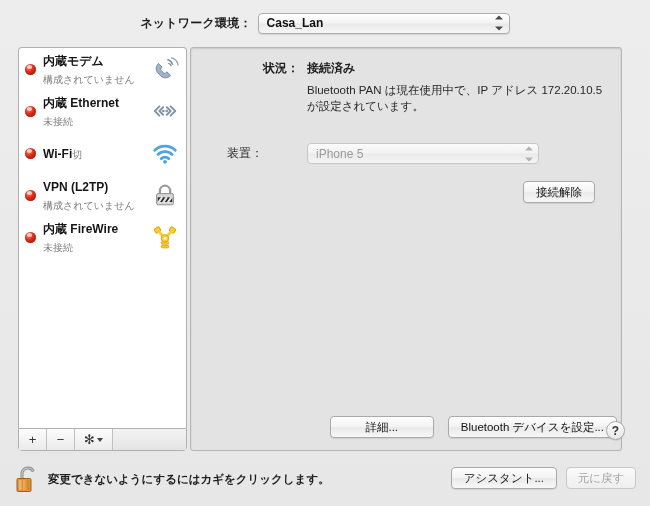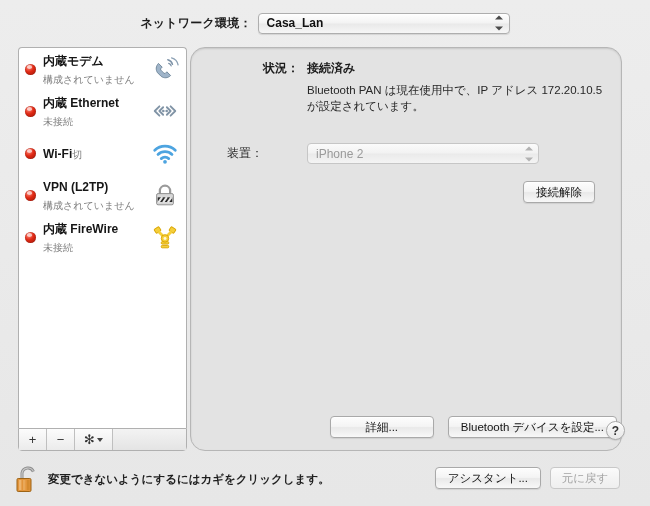--- a/index.html
+++ b/index.html
@@ -52,21 +52,21 @@
 
   
   .content {
     position: absolute; left: 18px; top: 47px; width: 614px; height: 404px;
   }
   
   .right-panel {
     position: absolute; left: 172px; top: 0; width: 432px; height: 404px;
     background: #e3e3e3;
     border: 1px solid #b6b6b6;
-    border-radius: 15px;
+    border-radius: 3px;
     box-shadow: inset 0 1px 2px rgba(0,0,0,0.13);
     padding-left: 42px;
   }
 
   
   .sidebar {
     position: absolute; left: 0; top: 0; width: 169px; height: 404px;
     display: flex; flex-direction: column;
   }
   .svc-list {
@@ -209,21 +209,21 @@
 
   
   .footer {
     position: absolute; left: 0; bottom: 0; width: 650px; height: 52px;
   }
   .lock-note {
     position: absolute; left: 48px; top: 18px;
     font-size: 11.5px; font-weight: bold; color: #1e1e1e;
   }
   .footer-btns {
-    position: absolute; right: 30px; top: 13px;
+    position: absolute; right: 14px; top: 13px;
     display: flex; align-items: flex-start; gap: 9px;
   }
   .lock-icon { position: absolute; left: 14px; top: 10px; width: 28px; height: 32px; }
 </style>
 </head>
 <body>
 
 <div class="window">
 
   <div class="loc-row">
@@ -245,21 +245,21 @@
         <div class="lbl-col">状況：</div>
         <div>
           <div class="status-val">接続済み</div>
           <div class="status-desc">Bluetooth PAN は現在使用中で、IP アドレス 172.20.10.5 が設定されています。</div>
         </div>
       </div>
 
       <div class="device-row">
         <div class="lbl-col dim">装置：</div>
         <div class="popup disabled">
-          <span>iPhone 2</span>
+          <span>iPhone 5</span>
           <span class="stepper">
               <i class="up"></i>
               <i class="dn"></i>
             </span>
         </div>
       </div>
 
       <div class="disconnect-wrap">
         <div class="btn">接続解除</div>
       </div>

